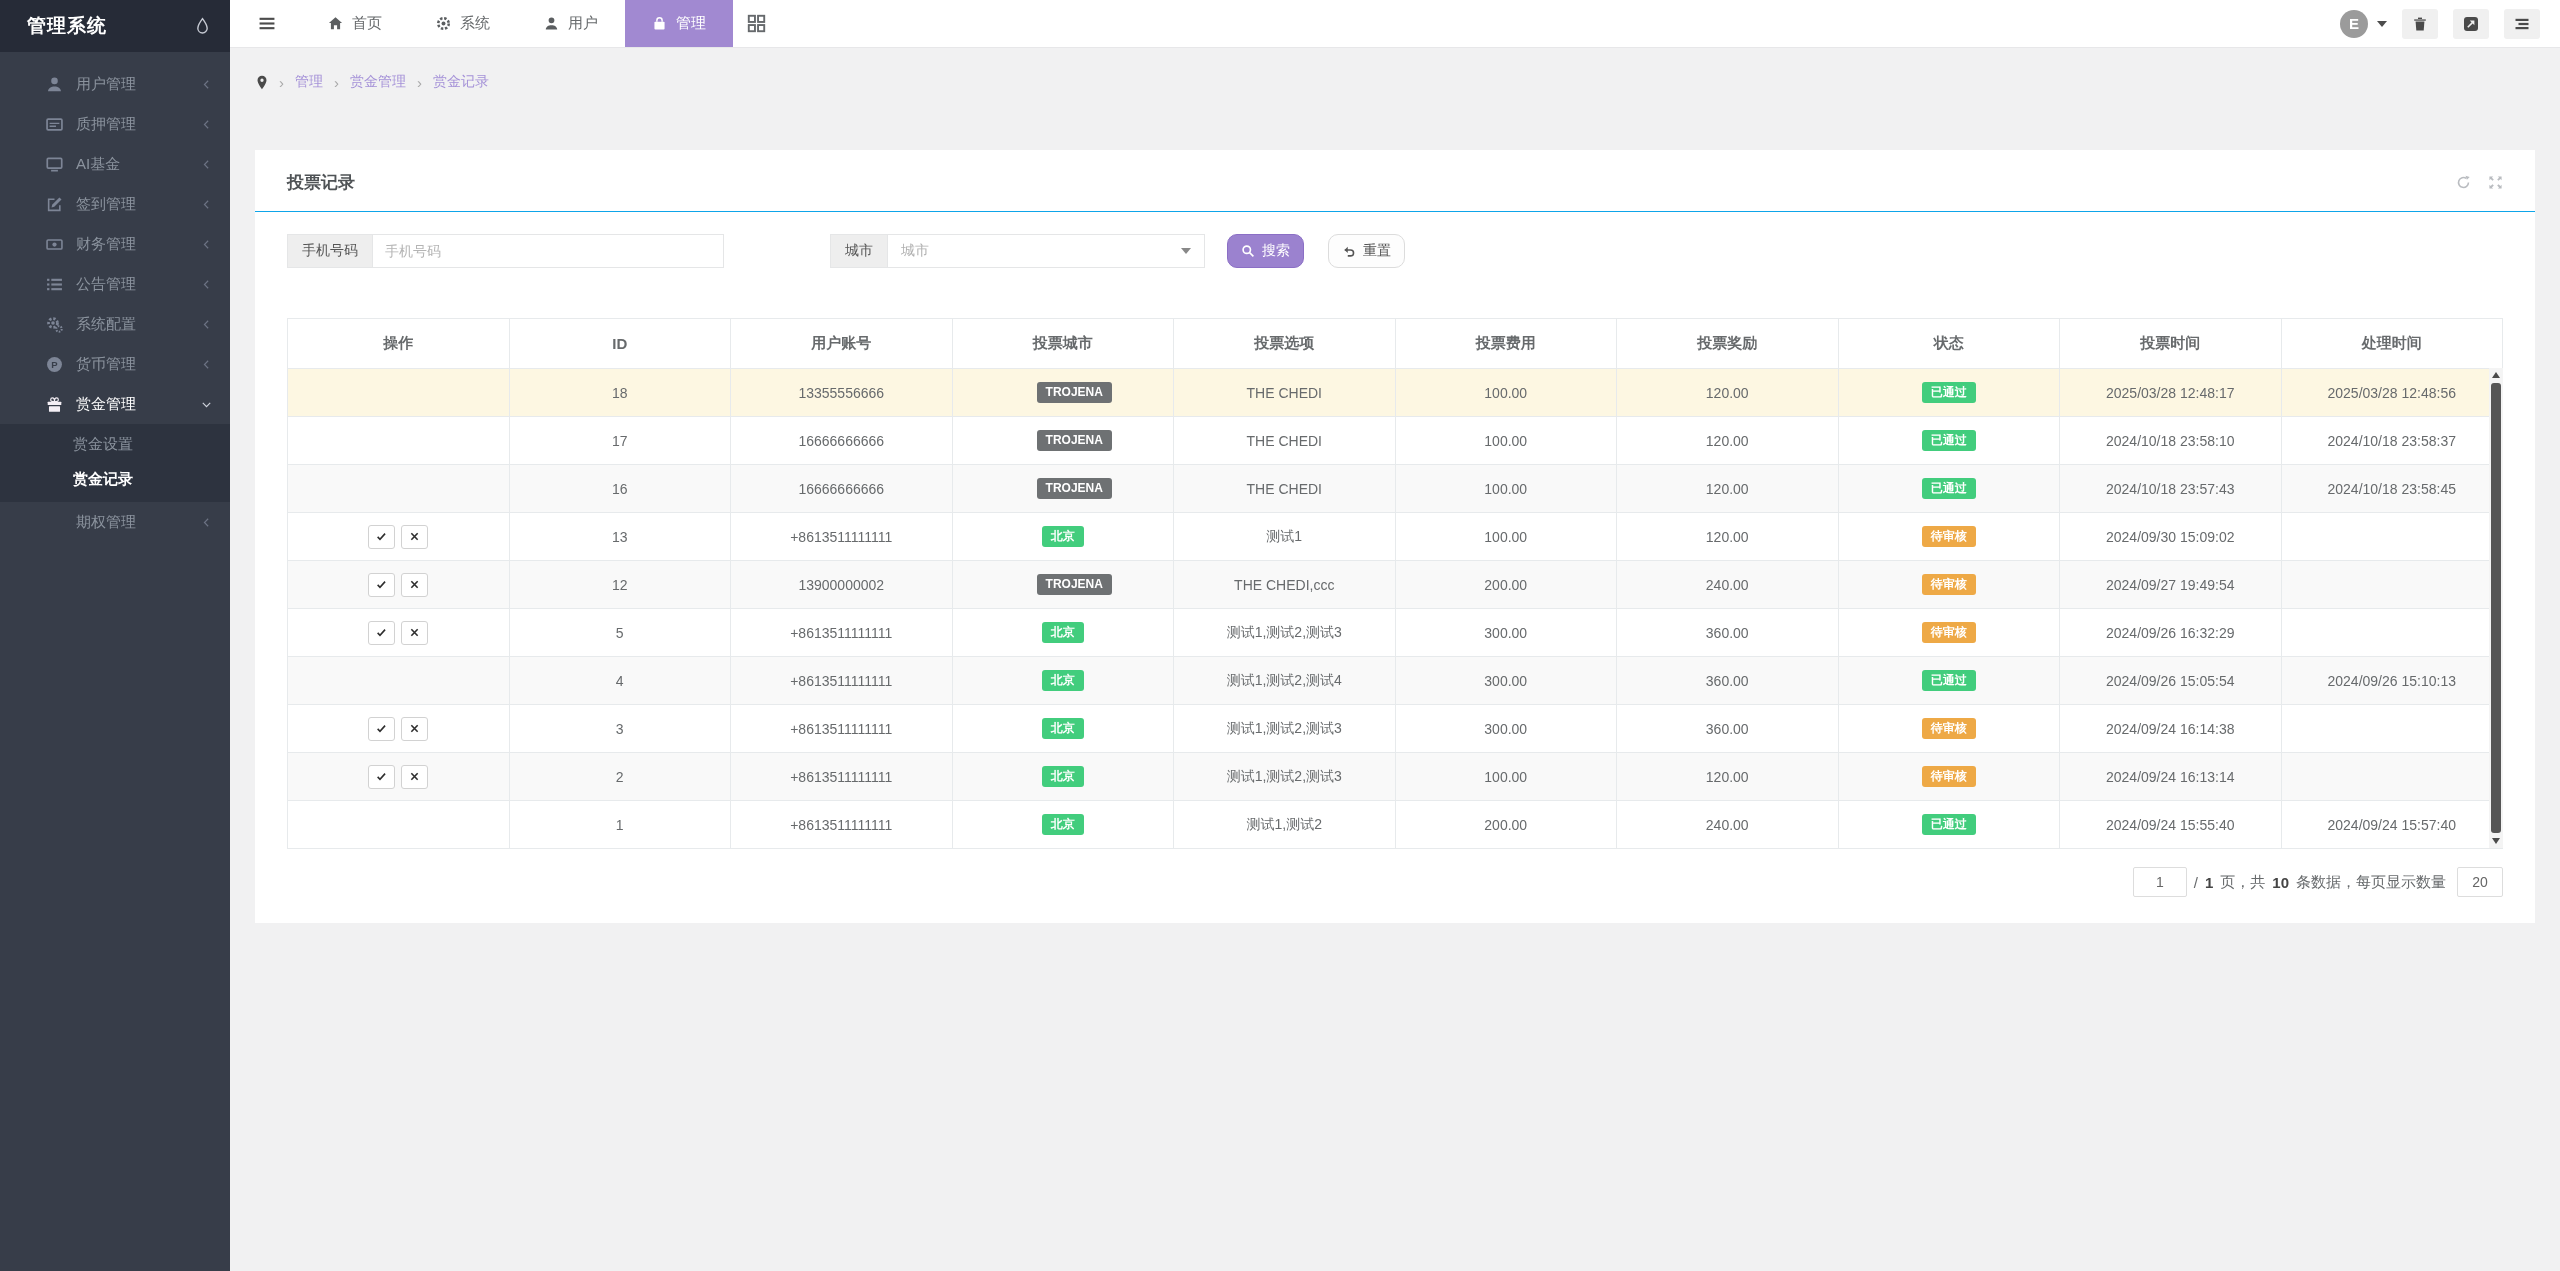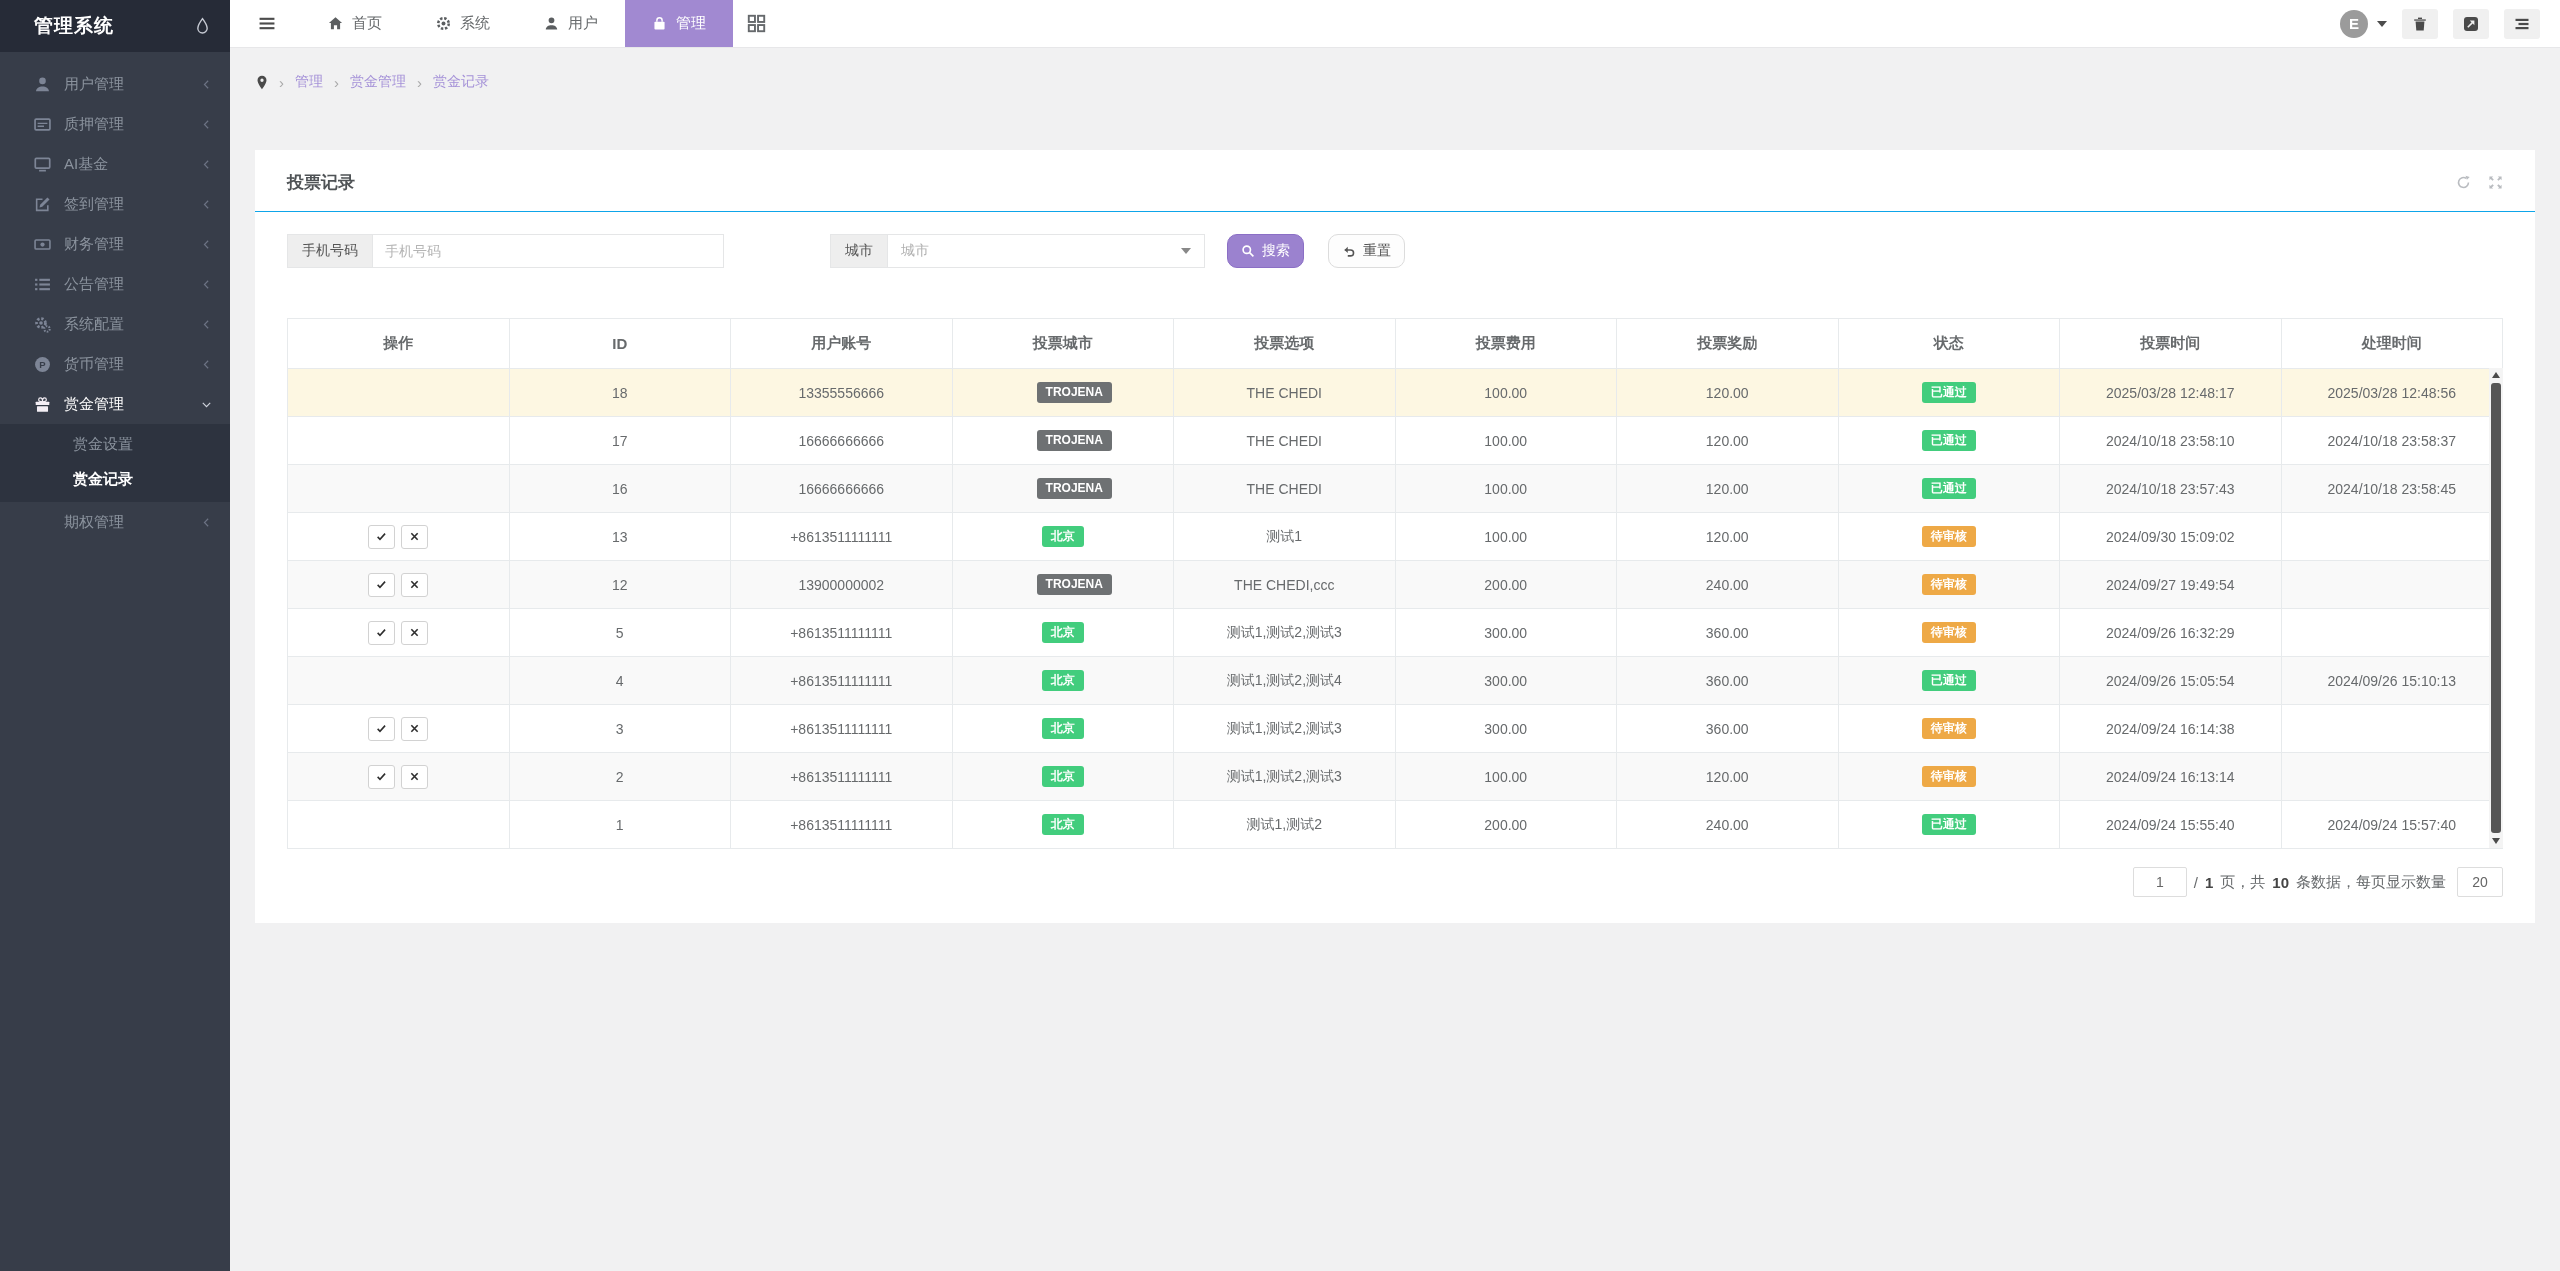--- a/index.html
+++ b/index.html
@@ -2,27 +2,27 @@
 <html><head>
 <meta charset="utf-8">
 <style>
   * { margin:0; padding:0; box-sizing:border-box; }
   html,body { width:2560px; height:1271px; overflow:hidden; }
   body { font-family:"Liberation Sans","DejaVu Sans",sans-serif; background:#f1f1f2; color:#676a6c; }
   .app { display:flex; width:2560px; height:1271px; }
 
   
   .sidebar { width:230px; flex:none; background:#373d49; display:flex; flex-direction:column; }
-  .sidebar-header { height:52px; background:#262b37; display:flex; align-items:center; justify-content:space-between; padding:0 20px 0 34px; }
+  .sidebar-header { height:52px; background:#262b37; display:flex; align-items:center; justify-content:space-between; padding:0 20px 0 27px; }
   .logo-text { color:#fff; font-size:19px; font-weight:bold; letter-spacing:1px; }
   .icon { display:inline-flex; }
   .icon svg { width:100%; height:100%; fill:currentColor; }
   .drop-icon { width:15px; height:18px; color:#c6cad3; }
   .side-menu { padding-top:12px; }
-  .menu-item { height:40px; display:flex; align-items:center; padding:0 18px 0 34px; color:#8b939e; cursor:pointer; }
+  .menu-item { height:40px; display:flex; align-items:center; padding:0 18px 0 34px; color:#8b939e; cursor:pointer;margin-left:12px; }
   .menu-item .mi-icon { width:17px; height:17px; margin-right:13px; color:#7d8596; }
   .menu-item .mi-label { font-size:15px; flex:1; }
   .menu-item .mi-caret { width:11px; height:11px; color:#6d7484; }
   .menu-item.active { color:#fff; }
   .menu-item.active .mi-icon { color:#f4eff5; }
   .menu-item.active .mi-caret { color:#cfd3dc; }
   .submenu { background:#2d333f; padding:2px 0 6px; }
   .submenu-item { height:35px; line-height:35px; padding-left:73px; color:#8b939e; font-size:15px; cursor:pointer; }
   .submenu-item.active { color:#fff; font-weight:bold; }
 

